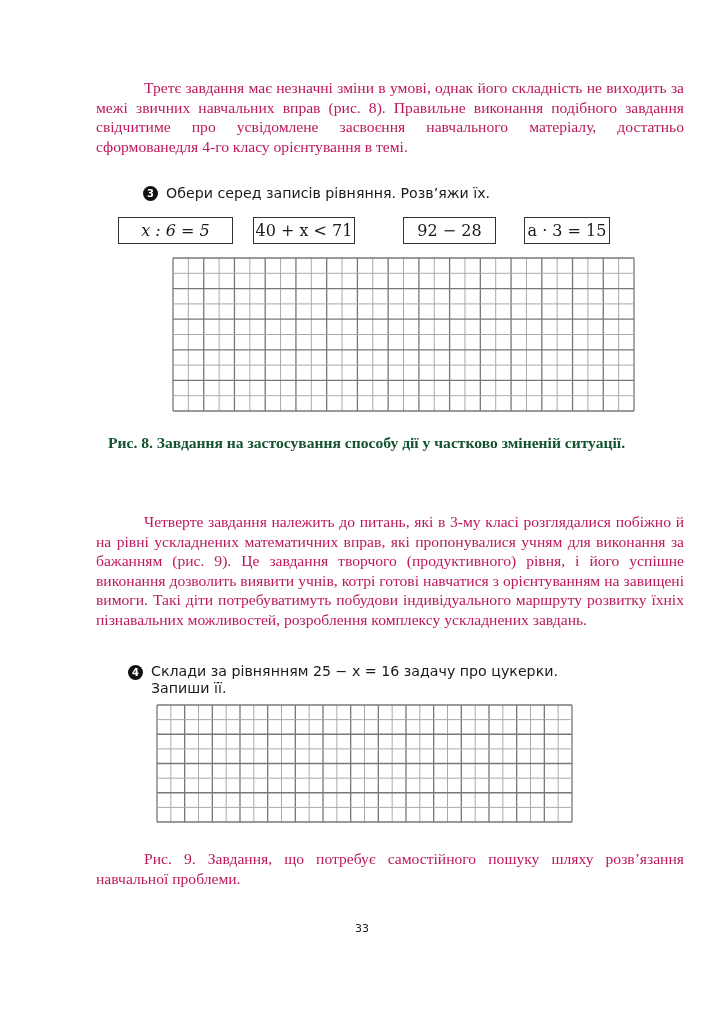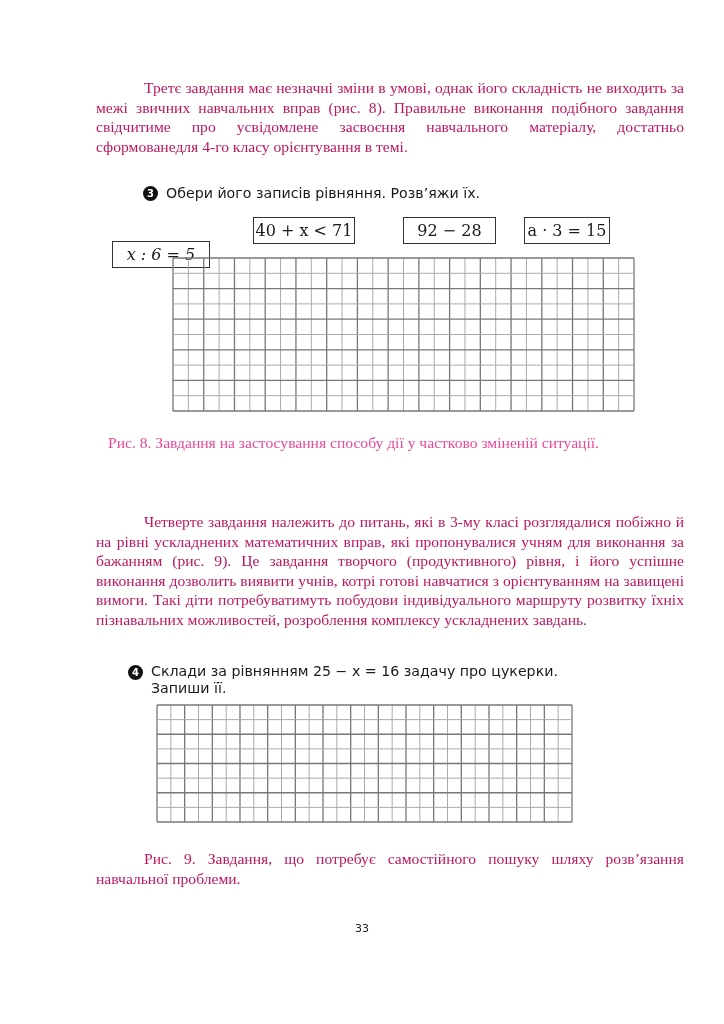--- a/index.html
+++ b/index.html
@@ -6,21 +6,21 @@
   body { width: 724px; height: 1024px; position: relative; overflow: hidden; }
   .page { position: absolute; left: 0; top: 0; width: 724px; height: 1024px; background: #fff; }
   .para {
     position: absolute; left: 80px; width: 588px;
     font-family: "Liberation Serif", serif; font-size: 15.6px; line-height: 19.6px;
     color: #be185d; text-align: justify; margin: 16px;
   }
   .para .indent { display: inline-block; width: 48px; }
   .caption {
     position: absolute; font-family: "Liberation Serif", serif; font-size: 15.6px;
-    line-height: 19.6px; color: #ec4899; margin: 0;
+    line-height: 19.6px; color: #14532d; margin: 0; font-weight: bold;
   }
   .task-title {
     position: absolute; font-family: "DejaVu Sans", sans-serif; font-size: 14.2px;
     color: #1a1a1a; display: flex; align-items: flex-start; gap: 8px; line-height: 19px;
   }
   .badge {
     display: inline-flex; align-items: center; justify-content: center;
     width: 15px; height: 15px; border-radius: 50%; background: #111; color: #fff;
     font-family: "DejaVu Sans", sans-serif; font-weight: bold; font-size: 10px;
     flex: 0 0 15px; margin-top: 2px;
@@ -40,24 +40,24 @@
 </style>
 </head>
 <body>
 
 <div class="page">
 
   <p class="para" style="top:62px;"><span class="indent"></span><span>Третє завдання має незначні зміни в умові, однак його складність не виходить за межі звичних навчальних вправ (рис. 8). Правильне виконання подібного завдання свідчитиме про усвідомлене засвоєння навчального матеріалу, достатньо сформованедля 4-го класу орієнтування в темі.</span></p>
 
   <div class="task-title" style="left:143px; top:184px; width:520px;">
     <span class="badge">3</span>
-    <span>Обери його записів рівняння. Розв’яжи їх.</span>
+    <span>Обери серед записів рівняння. Розв’яжи їх.</span>
   </div>
 
-  <div class="eq-box" style="left:112px; width:98px;margin-top:24px;">
+  <div class="eq-box" style="left:118px; width:115px;">
       <span style="font-style:italic;">x : 6 = 5</span>
     </div>
   <div class="eq-box" style="left:253px; width:102px;">
       <span>40 + x &lt; 71</span>
     </div>
   <div class="eq-box" style="left:403px; width:93px;">
       <span>92 − 28</span>
     </div>
   <div class="eq-box" style="left:524px; width:86px;">
       <span>a · 3 = 15</span>

